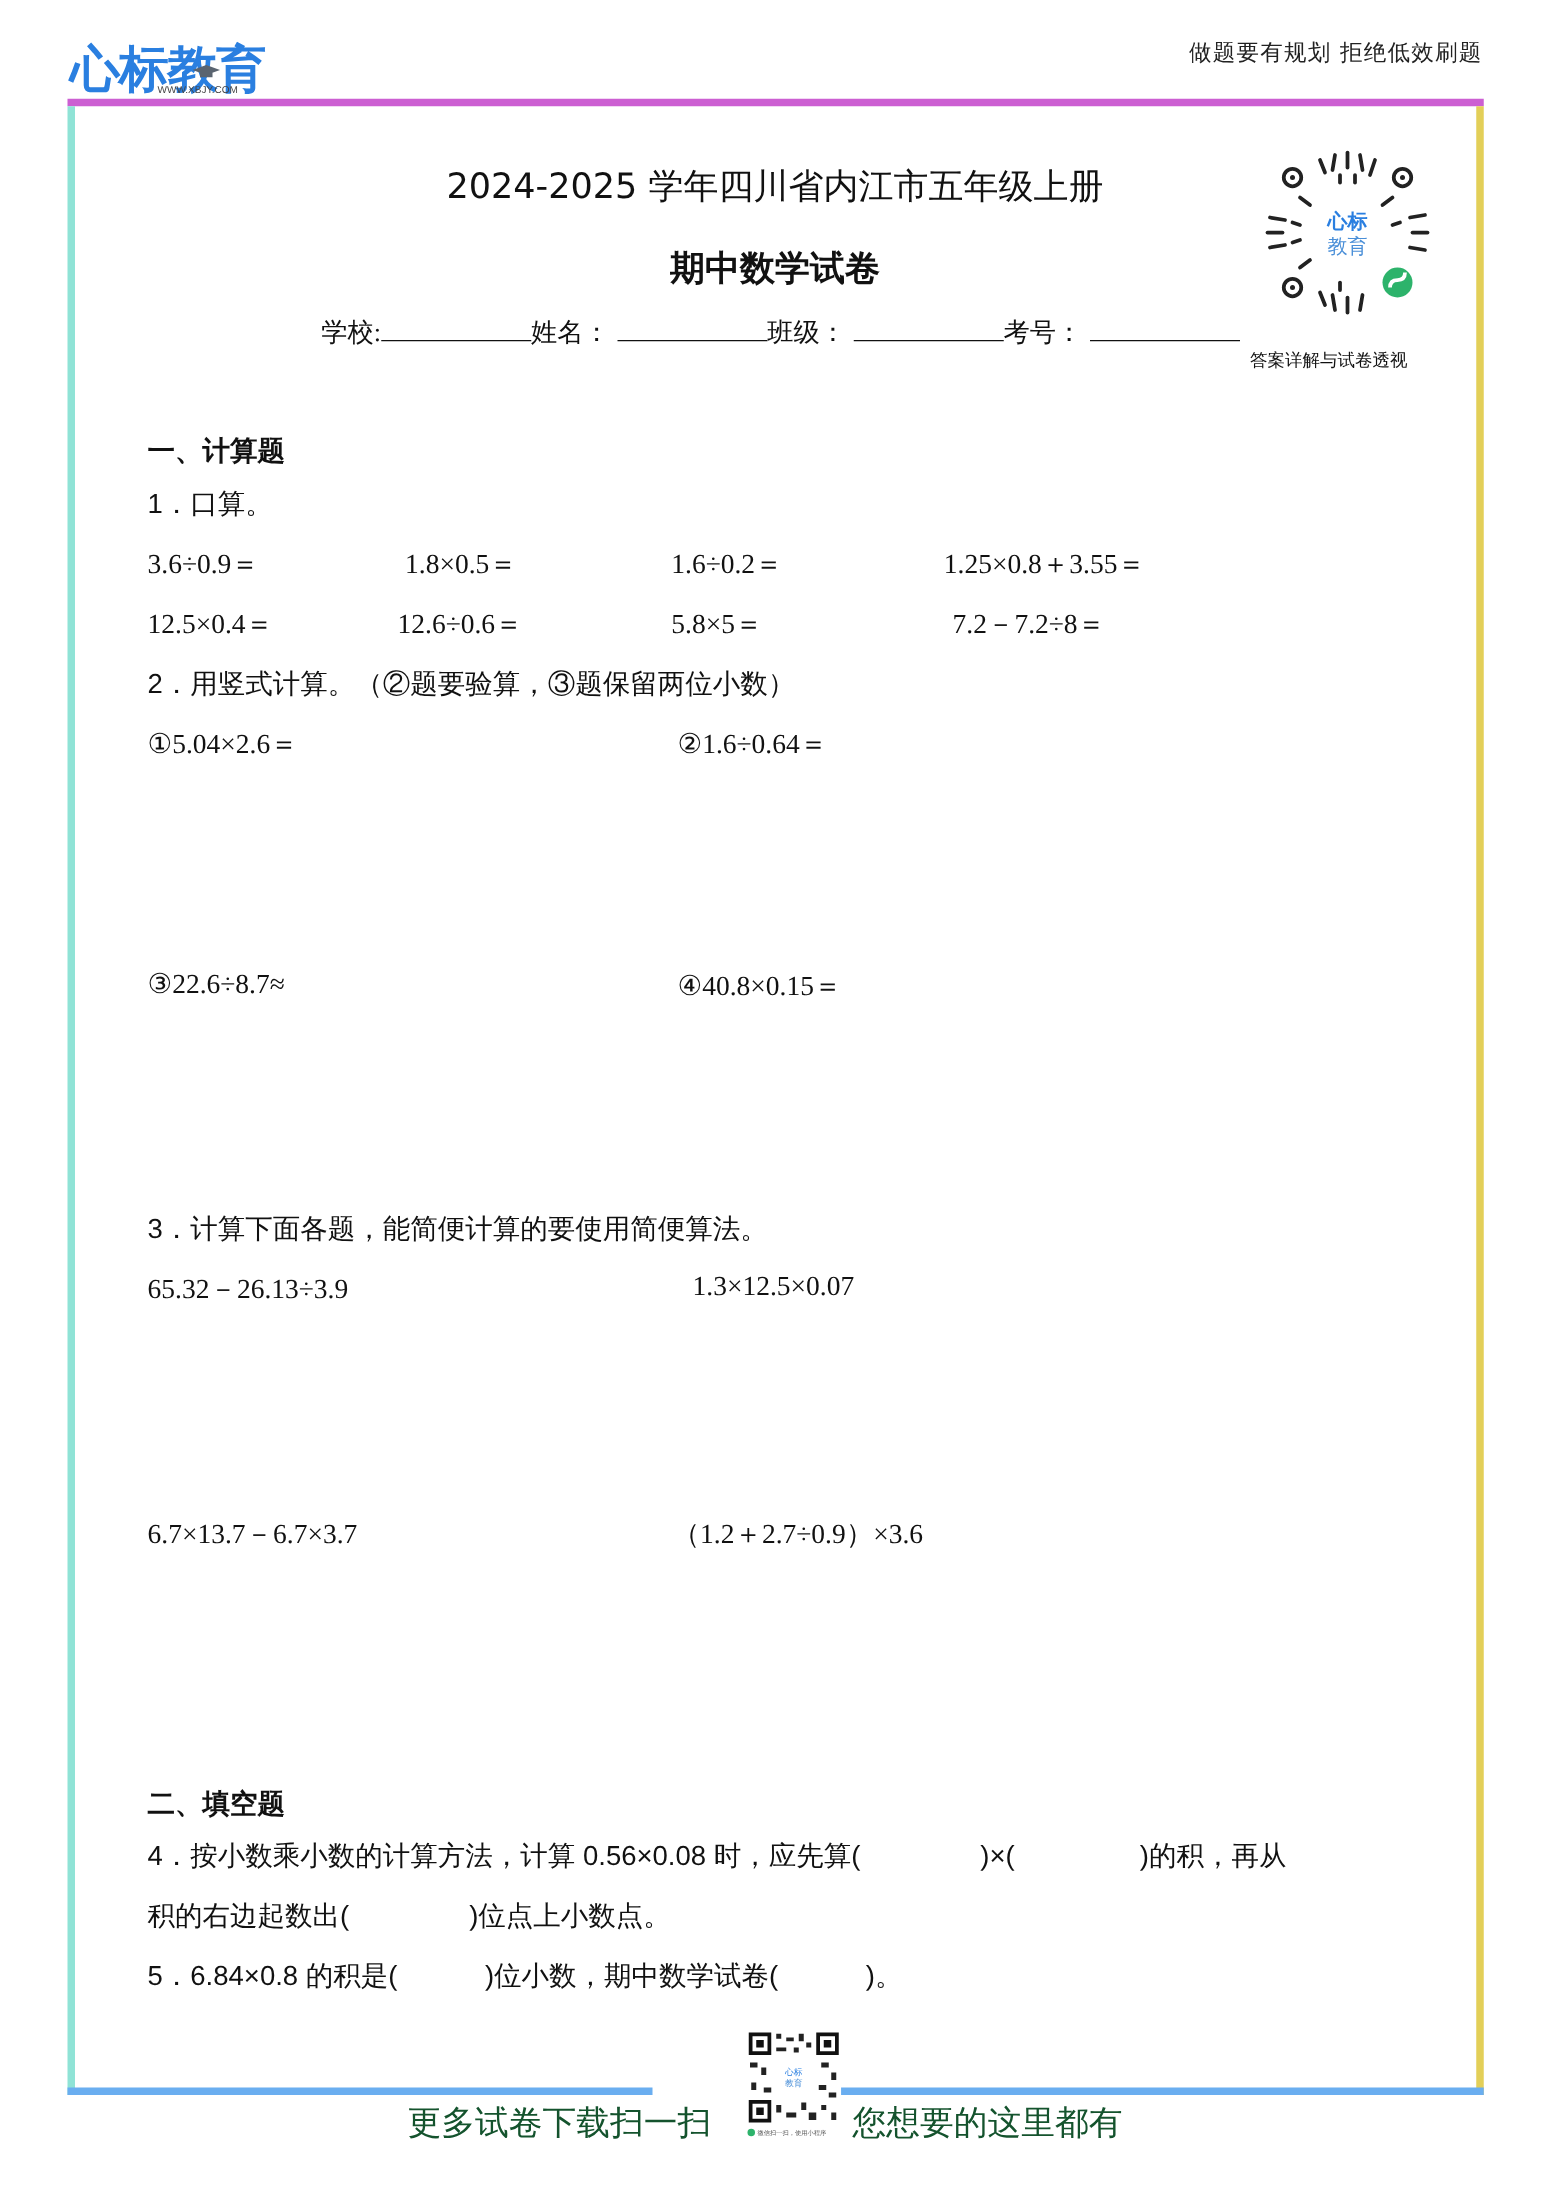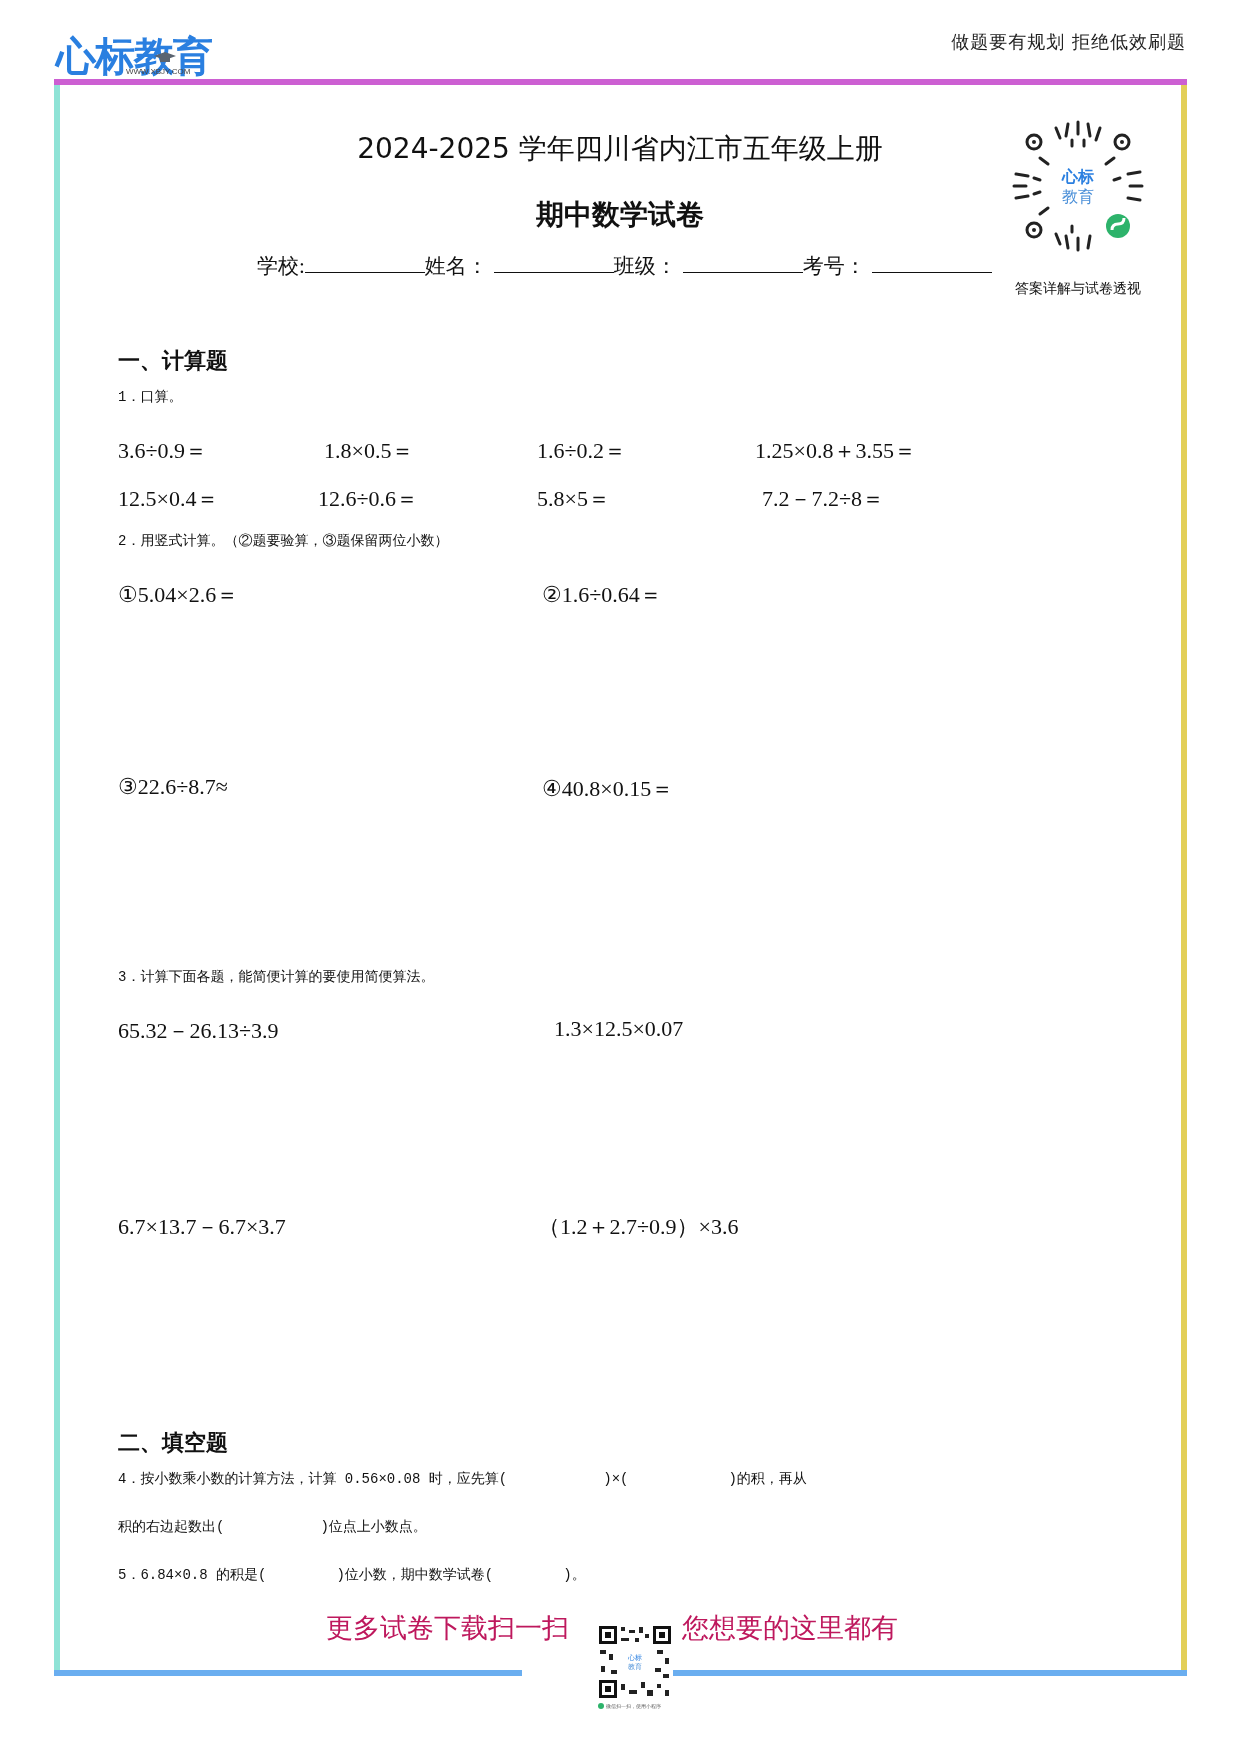--- a/index.html
+++ b/index.html
@@ -18,26 +18,26 @@
   .f-right { left:1181px; top:85px; width:6px; height:1591px; background:#e3cf58; }
   .f-bot-l { left:54px; top:1670px; width:468px; height:6px; background:#6aaef0; }
   .f-bot-r { left:603px; top:1670px; width:584px; height:6px; background:#6aaef0; }
   
   .title1 { left:0; width:1240px; top:130px; text-align:center; font-family:"DejaVu Sans",sans-serif; font-weight:normal; font-size:28px; }
   .title2 { left:0; width:1240px; top:196px; text-align:center; font-family:"DejaVu Sans",sans-serif; font-weight:bold; font-size:28px; }
   .info { left:257px; top:252px; font-size:21px; display:flex; align-items:baseline; }
   .info .blank { display:inline-block; border-bottom:1.5px solid #111; height:18px; }
   
   .qr { left:1010px; top:118px; width:136px; height:136px; }
-  .qr-caption { left:1000px; top:280px; width:156px; text-align:center; font-family:"DejaVu Sans",sans-serif; font-size:14px; }
+  .qr-caption { left:1000px; top:280px; width:156px; text-align:left; font-family:"DejaVu Sans",sans-serif; font-size:14px; }
   
   .sec { font-family:"DejaVu Sans",sans-serif; font-weight:bold; font-size:22px; }
   .q { font-size:22px; white-space:nowrap; }
-  .cq { font-family:Liberation Mono, monospace; font-size:14px; }
-  .footer-text { font-family:"DejaVu Sans",sans-serif; font-size:27px; color:#be185d; top:1610px; }
+  .cq { font-family:Liberation Sans, sans-serif; font-size:22px; }
+  .footer-text { font-family:"DejaVu Sans",sans-serif; font-size:27px; color:#14532d; top:1680px; }
   .qr2 { left:597px; top:1624px; width:76px; height:86px; }
 </style>
 </head>
 <body>
 
 <div class="abs logo">
   <span class="logo-text">心标教育</span>
   <span class="logo-url">WWW.XBJY.COM</span>
   <svg class="cap" viewBox="0 0 22 10">
     <polygon points="0,4 11,0 22,4 11,8" fill="#5a6470"></polygon>

